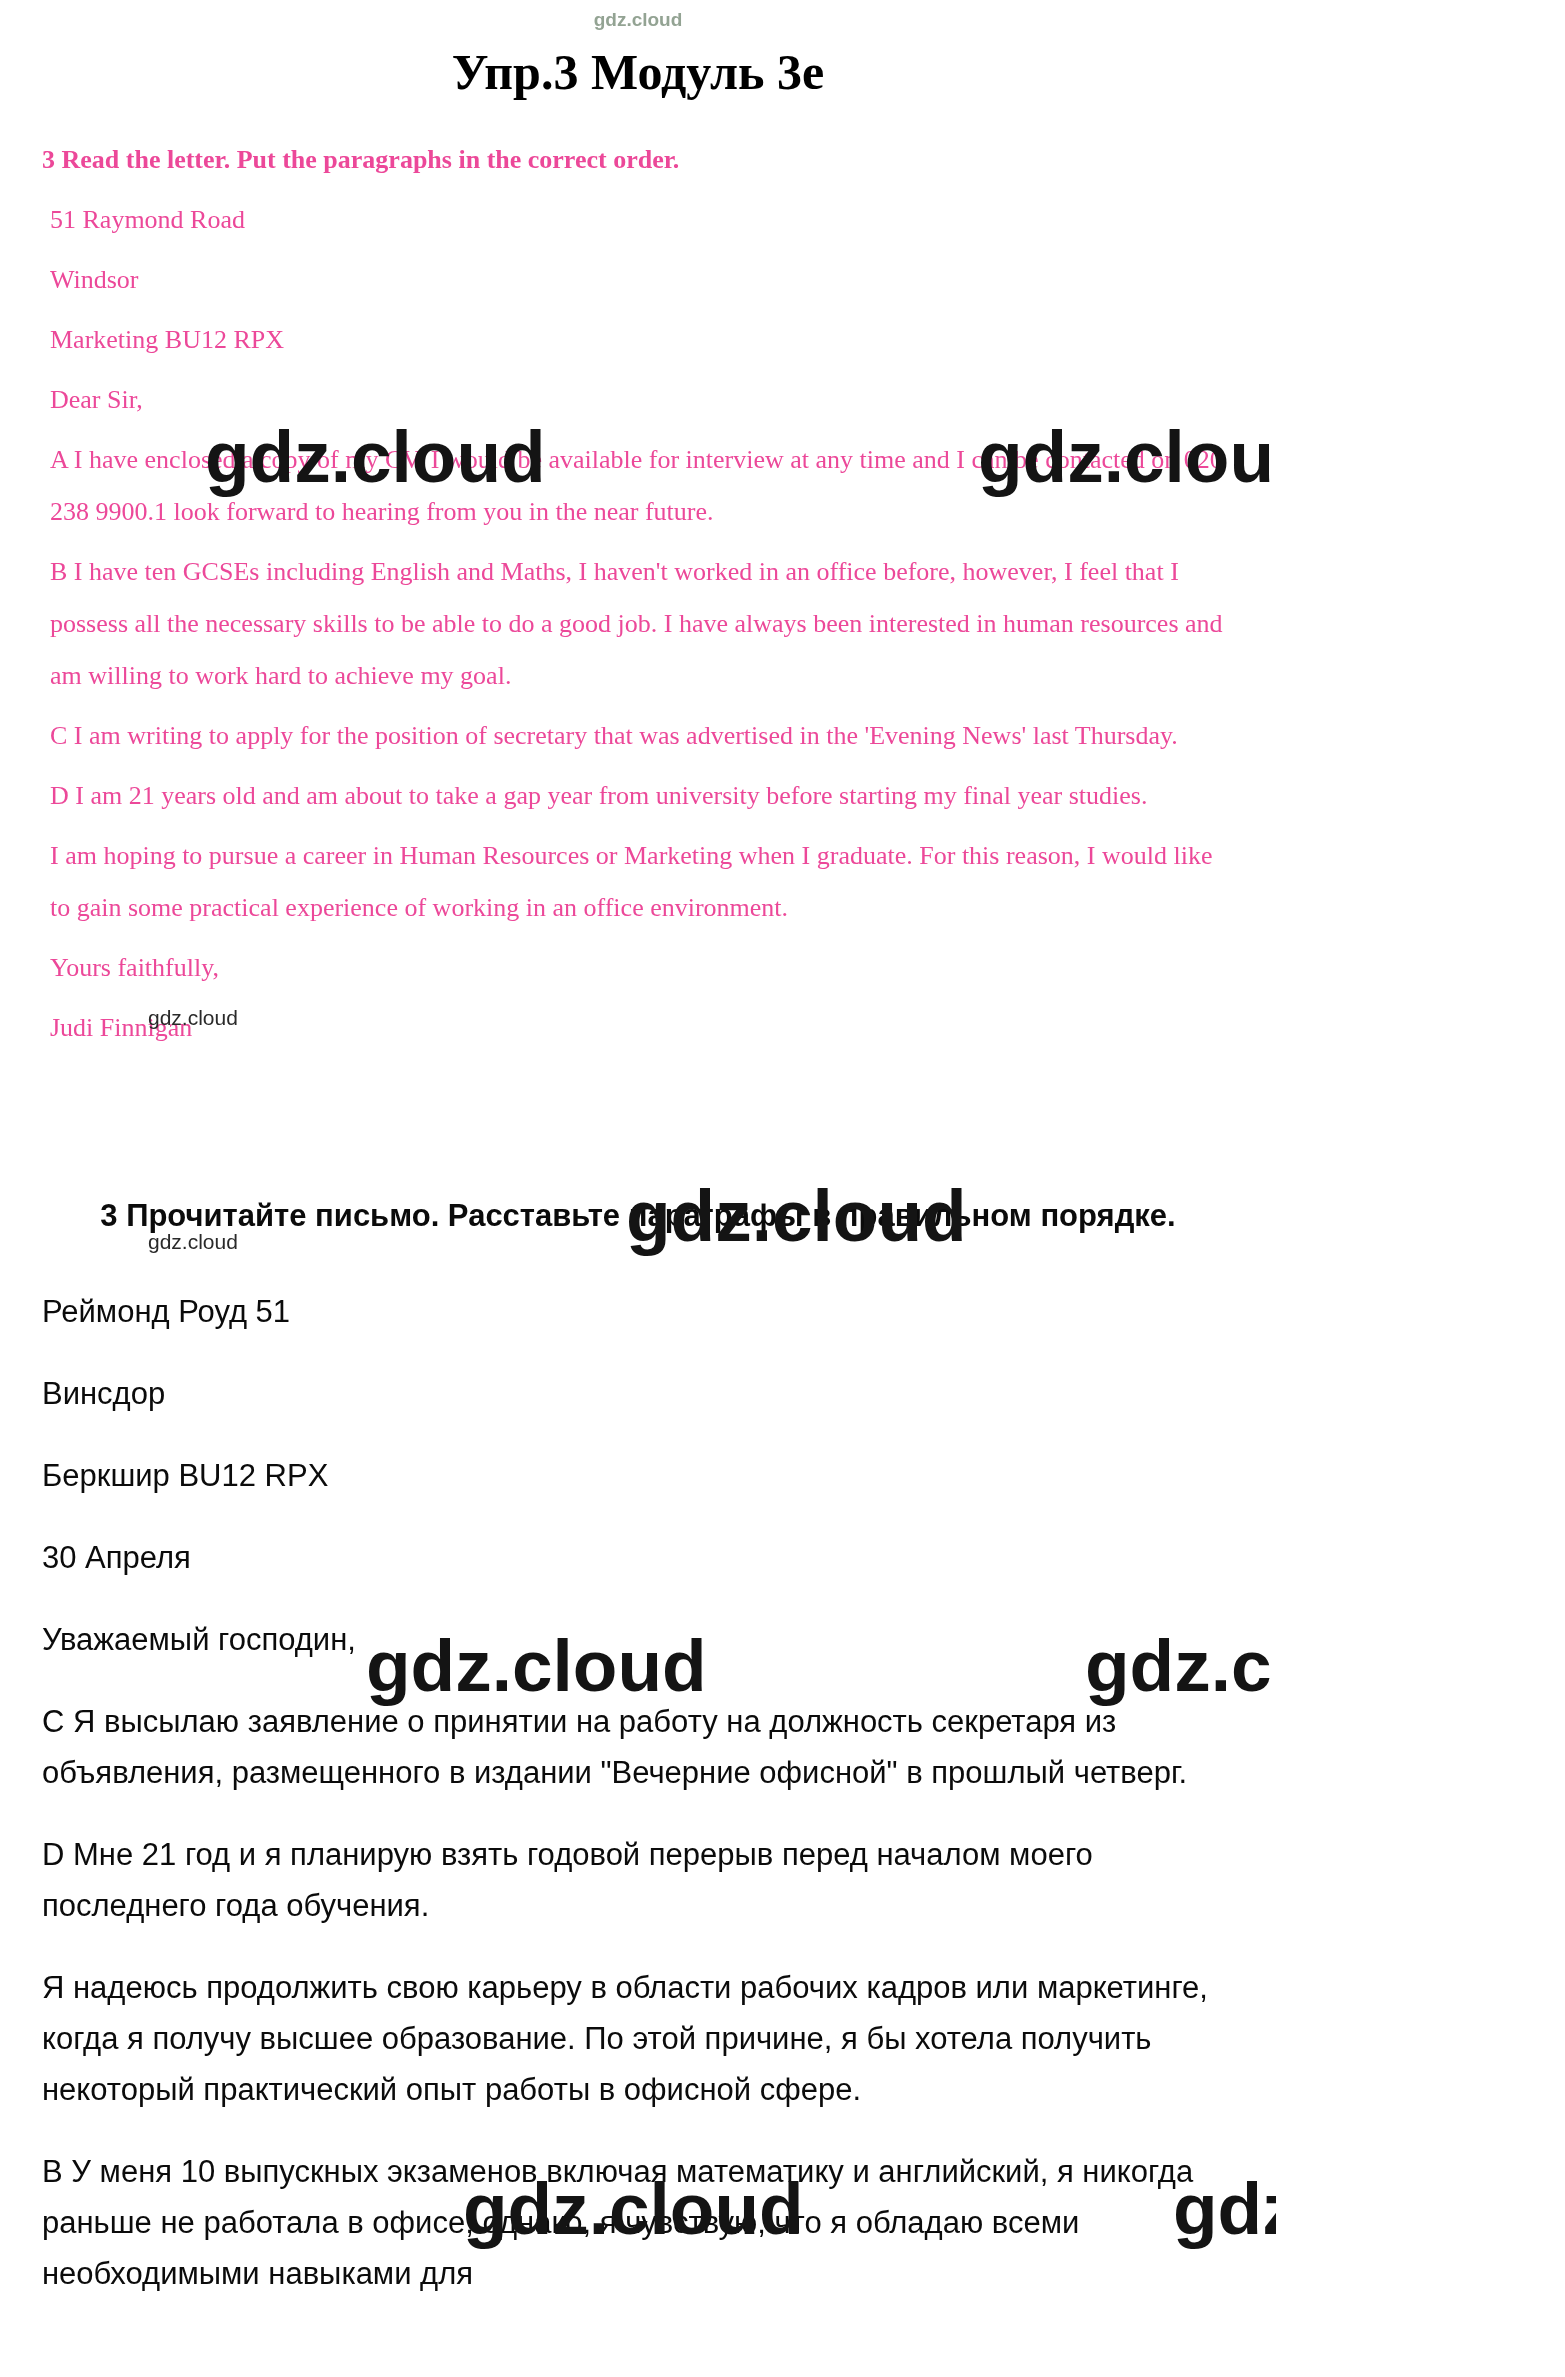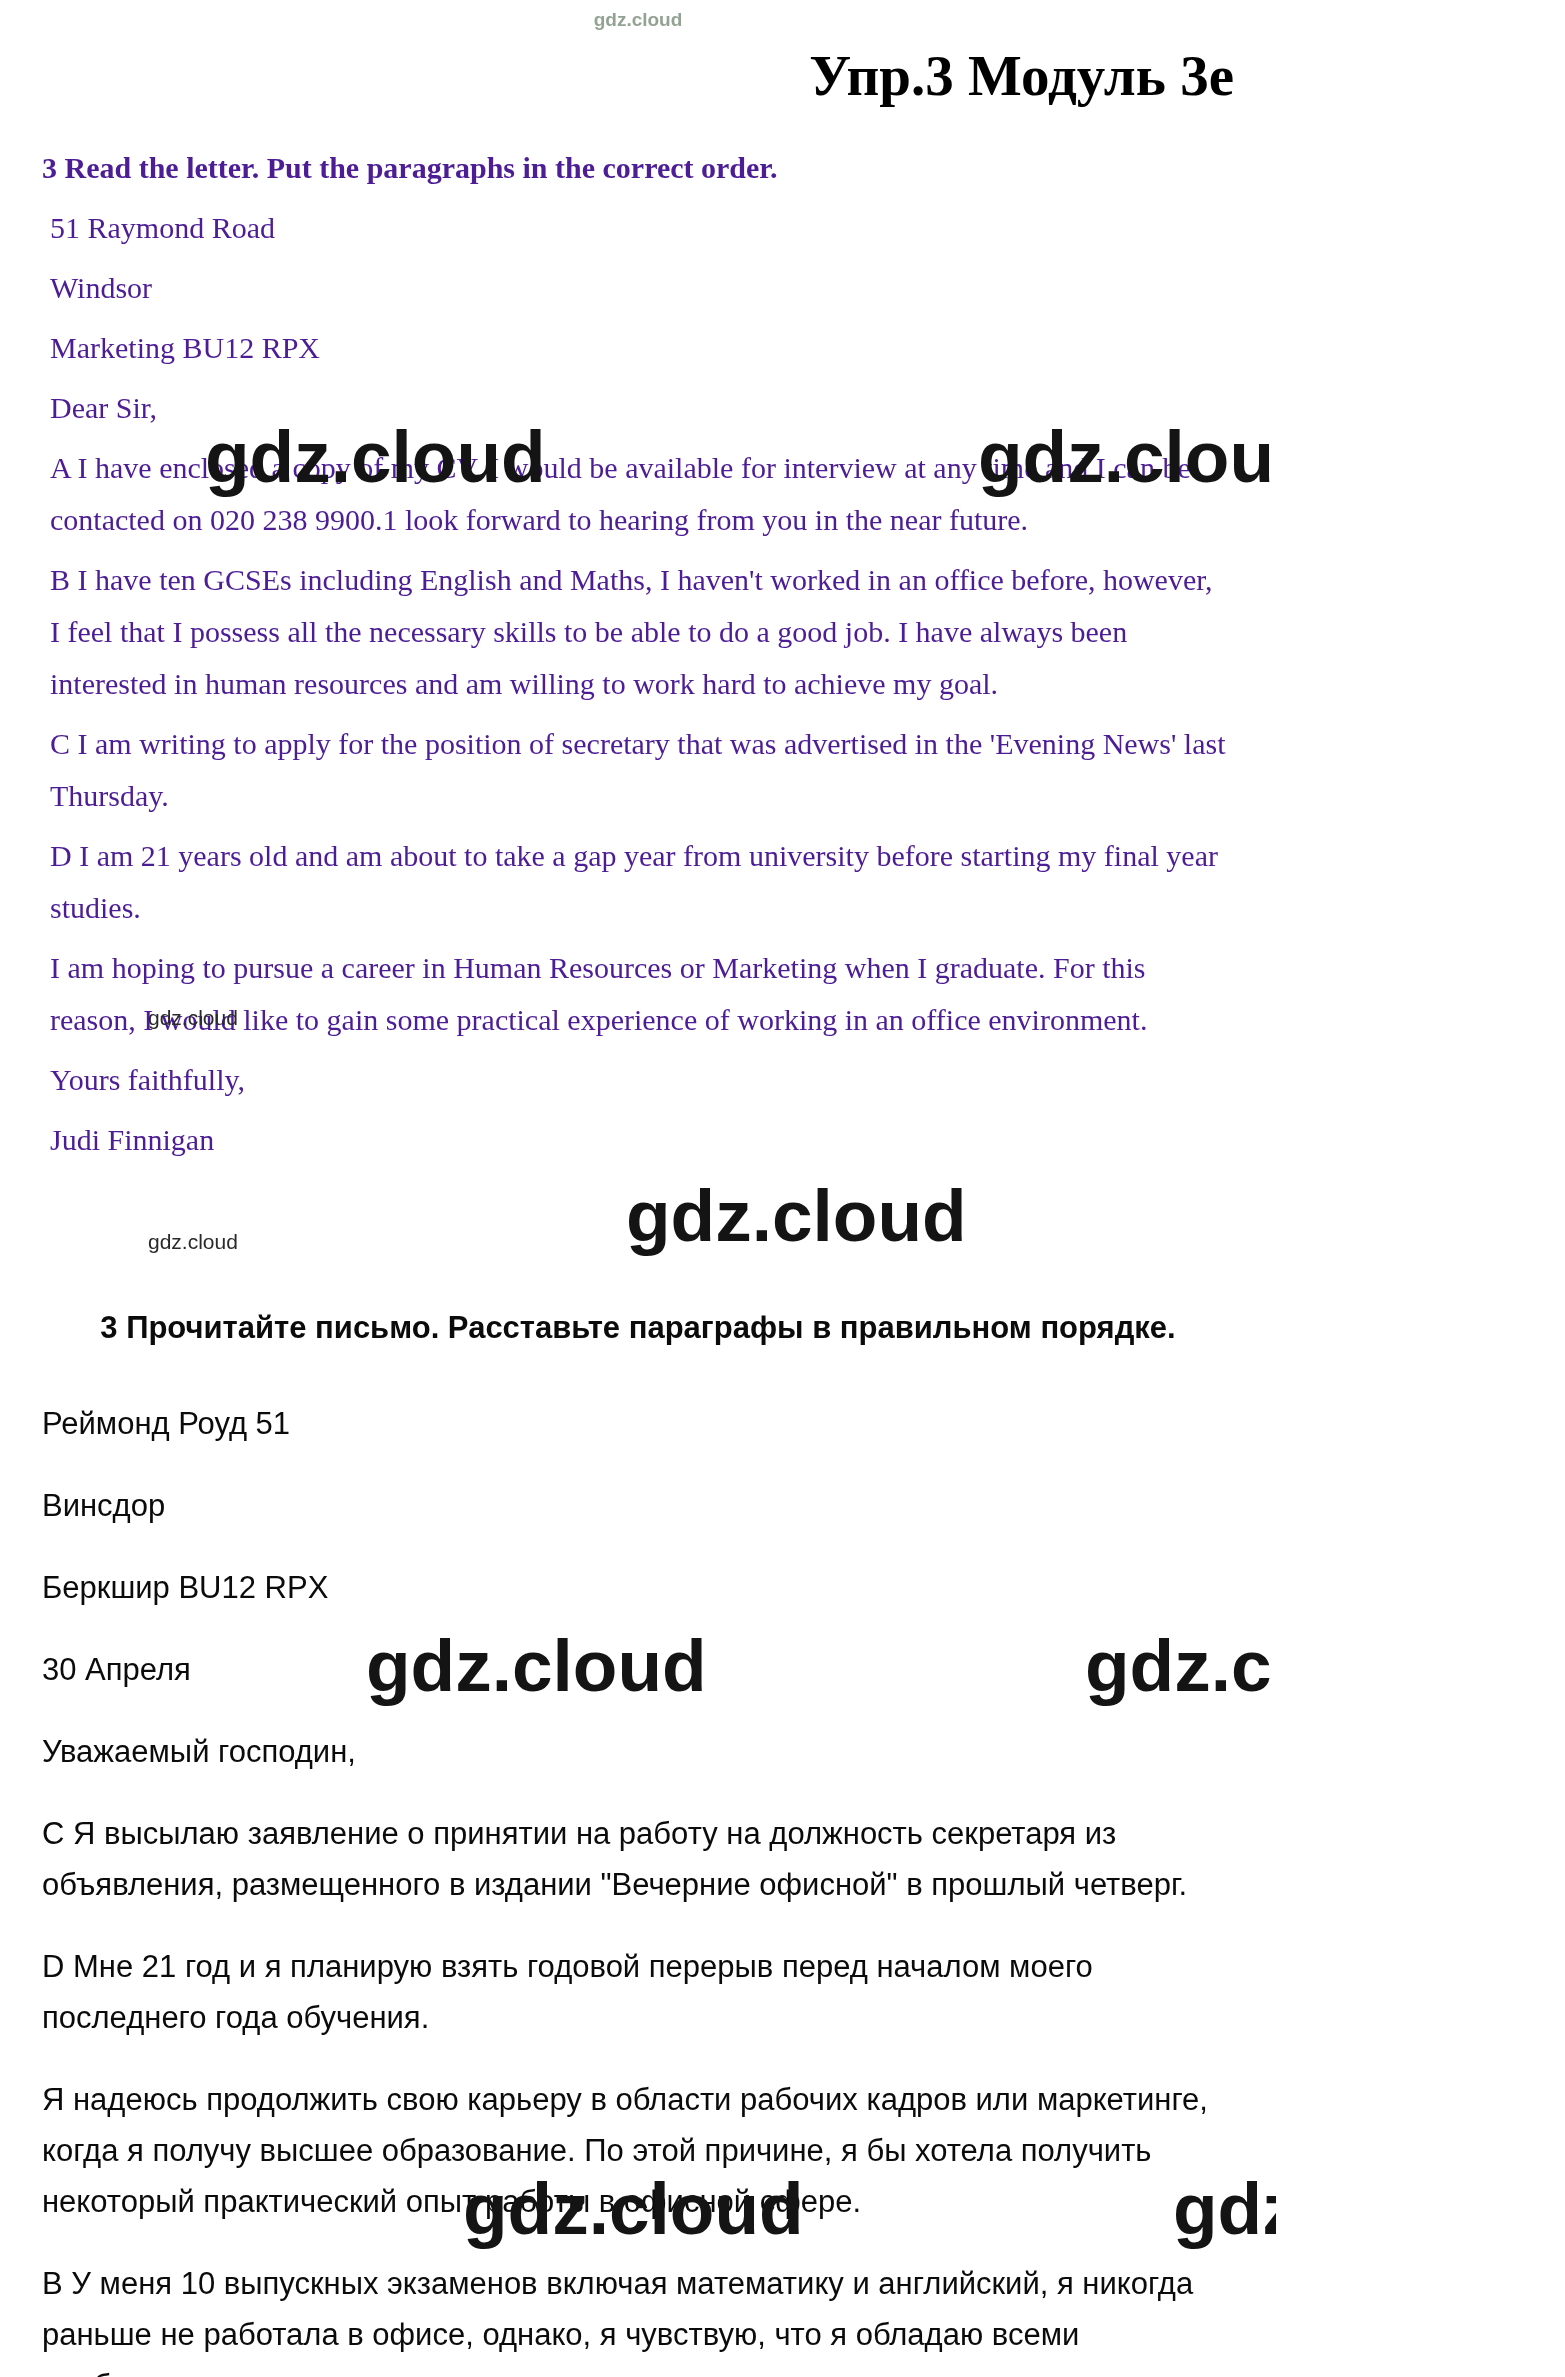--- a/index.html
+++ b/index.html
@@ -12,32 +12,32 @@
     width: 1276px;
     height: 2377px;
     background: #ffffff;
     box-sizing: border-box;
     padding: 45px 42px 0 42px;
     overflow: hidden;
     color: #000000;
   }
   .page-title {
     font-family: "Liberation Serif", serif;
-    font-size: 57px;
+    font-size: 50px;
     font-weight: 700;
-    text-align: right;
+    text-align: center;
     margin: 0 0 34px 0;
     line-height: 1.1;
   }
   
   .en {
     font-family: "Liberation Serif", serif;
-    font-size: 30px;
+    font-size: 26px;
     line-height: 52px;
-    color: #4c1d95;
+    color: #ec4899;
   }
   .en .en-heading {
     font-weight: 700;
     margin: 0;
   }
   .en p, .en div {
     margin: 8px;
   }
   
   .ru {

